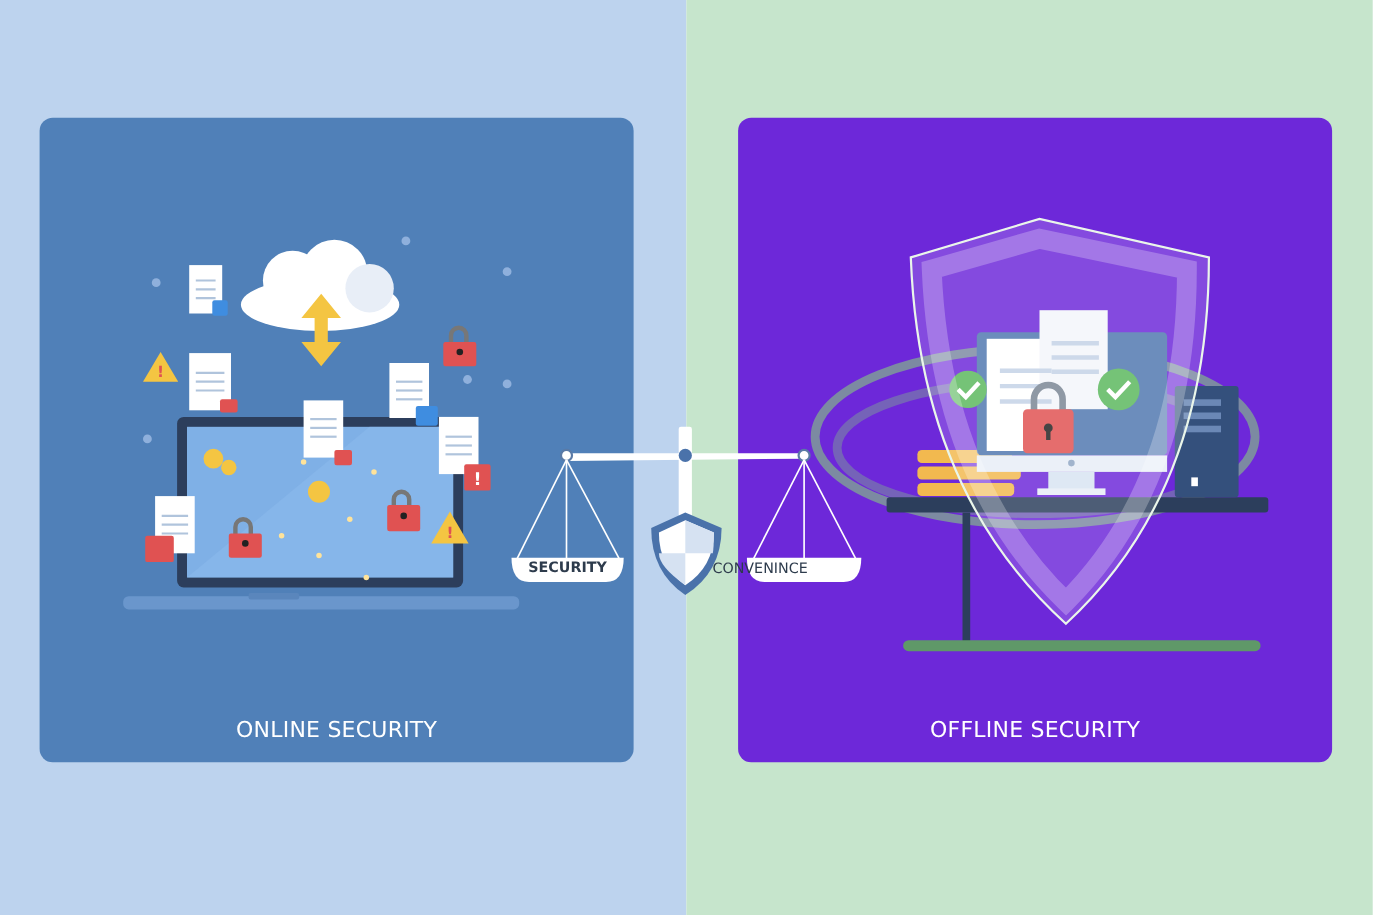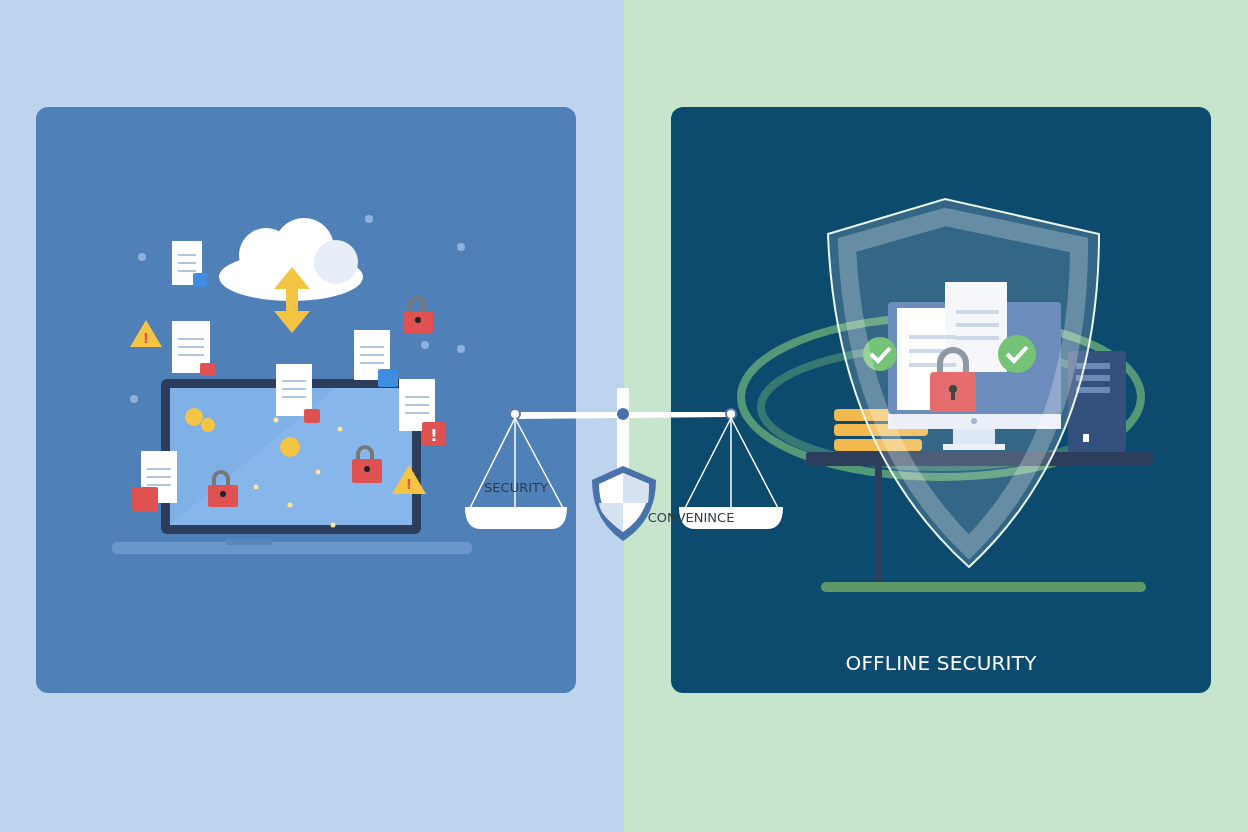--- a/index.html
+++ b/index.html
@@ -1,21 +1,21 @@
 <!DOCTYPE html>
 <html><head>
 <meta charset="utf-8">
 <style>
   html,body{margin:0;padding:0;}
   body{width:1248px;height:832px;position:relative;overflow:hidden;font-family:"DejaVu Sans",sans-serif;}
   .bg-left{position:absolute;left:0;top:0;width:624px;height:832px;background:#bdd3ee;}
   .bg-right{position:absolute;left:624px;top:0;width:624px;height:832px;background:#c6e5cc;}
   .panel{position:absolute;top:107px;width:540px;height:586px;border-radius:12px;overflow:hidden;}
   .panel-online{left:36px;background:#5080b8;}
-  .panel-offline{left:671px;background:#0c4a6e;}
+  .panel-offline{left:671px;background:#6d28d9;}
   .panel-title{position:absolute;bottom:18px;left:0;width:100%;text-align:center;color:#fff;font-size:20px;letter-spacing:0.2px;}
   svg{position:absolute;left:0;top:0;}
   .scale-label{position:absolute;font-size:13px;color:#2d3b4c;text-align:center;}
 </style>
 </head>
 <body>
 
 <div class="bg-left"></div>
 <div class="bg-right"></div>
 
@@ -120,20 +120,21 @@
     </g>
     <g fill="#ffe39a">
       <circle cx="240" cy="313" r="2.5"></circle>
         <circle cx="304" cy="322" r="2.5"></circle>
         <circle cx="254" cy="398" r="2.5"></circle>
       <circle cx="297" cy="418" r="2.5"></circle>
         <circle cx="220" cy="380" r="2.5"></circle>
         <circle cx="282" cy="365" r="2.5"></circle>
     </g>
   </svg>
+  <div class="panel-title">ONLINE SECURITY</div>
 </div>
 
 <div class="panel panel-offline">
   <svg width="540" height="586" viewBox="0 0 540 586">
     <g fill="none" stroke="#86cc7e" stroke-width="8" opacity="0.6">
       <ellipse cx="270" cy="290" rx="200" ry="80"></ellipse>
       <ellipse cx="270" cy="300" rx="180" ry="60" opacity="0.6"></ellipse>
     </g>
 
     <g>
@@ -218,14 +219,14 @@
   <path d="M465,507 h102 q0,22 -16,22 h-70 q-16,0 -16,-22z" fill="#fff"></path>
   <path d="M679,507 h104 q0,22 -16,22 h-72 q-16,0 -16,-22z" fill="#fff"></path>
 
   <g>
     <path d="M592,480 L623,466 L656,480 Q656,520 623,541 Q592,520 592,480Z" fill="#4a72aa"></path>
     <path d="M599,484 L623,473 L649,484 Q649,515 623,532 Q599,515 599,484Z" fill="#fff"></path>
     <path d="M623,473 L649,484 Q649,497 648,503 L623,503Z" fill="#d6e2f2"></path>
     <path d="M599,503 L623,503 L623,532 Q599,515 599,503Z" fill="#d6e2f2"></path>
   </g>
 </svg>
-<div class="scale-label" style="left:465px;top:480px;width:102px;">SECURITY</div>
+<div class="scale-label" style="left:465px;top:509px;width:102px;font-weight:bold;">SECURITY</div>
 <div class="scale-label" style="left:639px;top:510px;width:104px;">CONVENINCE</div>
 
 </body></html>

